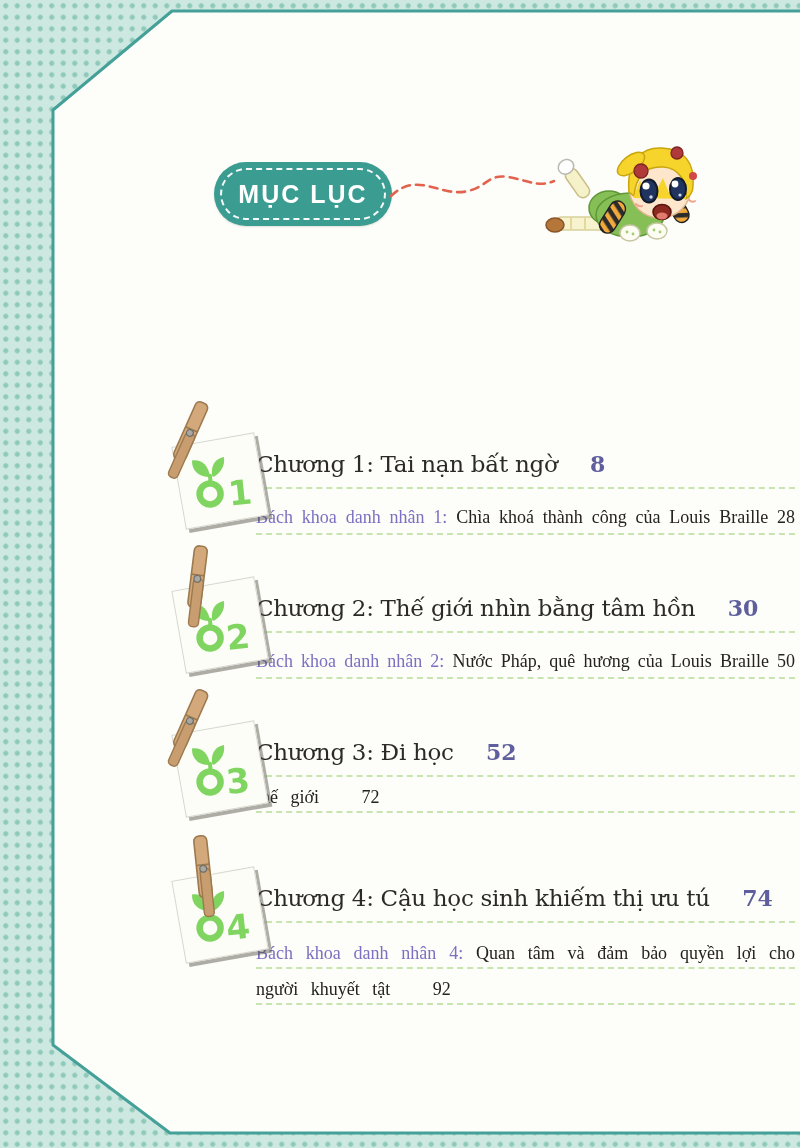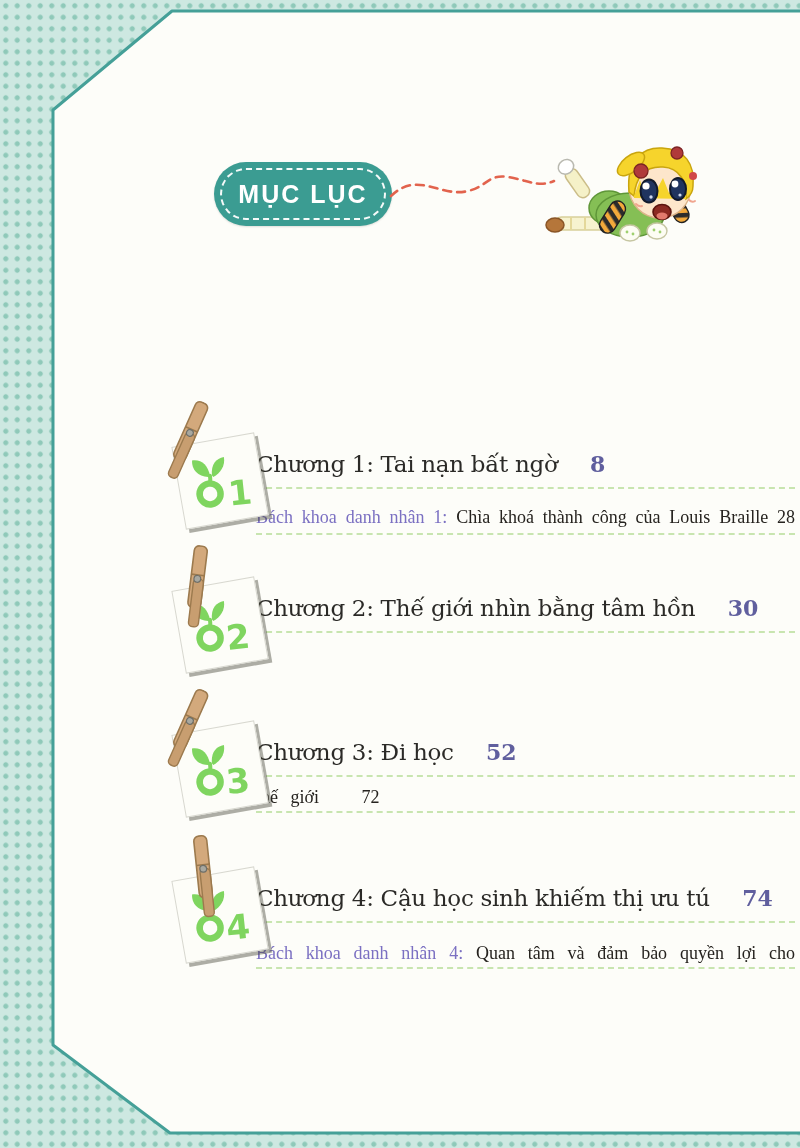--- a/index.html
+++ b/index.html
@@ -196,20 +196,25 @@
       <rect x="8" y="1" width="13" height="62" rx="5" fill="#d3a97c" stroke="#9c7a4e" stroke-width="1.6"></rect>
       <rect x="11" y="34" width="10" height="48" rx="4" fill="#c89e70" stroke="#9c7a4e" stroke-width="1.4"></rect>
       <line x1="8" y1="30" x2="21" y2="30" stroke="#9c7a4e" stroke-width="1.6"></line>
       <circle cx="14.5" cy="34" r="3.4" fill="#a8a8a0" stroke="#6f6f68" stroke-width="1.2"></circle>
     </svg>
     <div class="content">
       <div class="heading-row">
         <span class="heading">Chương 2: Thế giới nhìn bằng tâm hồn</span>
         <span class="page-num">30</span>
       </div>
+      <div class="sub-line sub-single fill">
+        <span class="ency-label">Bách khoa danh nhân 2:</span>
+        <span>Nước Pháp, quê hương của Louis Braille</span>
+        <span class="ency-page">50</span>
+      </div>
     </div>
   </div>
 
   <div class="chapter ch3">
     <div class="note">
       <svg class="sprout" width="66" height="68" viewBox="0 0 66 68">
         <path d="M22,28 C12,26 7,18 9,9 C18,9 24,16 24,27 Z" fill="#7fd55f"></path>
         <path d="M26,27 C27,16 33,11 41,11 C41,20 35,26 27,29 Z" fill="#7fd55f"></path>
         <path d="M24,27 q0,4 -1,7" stroke="#7fd55f" stroke-width="4" fill="none" stroke-linecap="round"></path>
         <circle cx="21" cy="45" r="10.5" fill="none" stroke="#7fd55f" stroke-width="6.5"></circle>
@@ -252,16 +257,20 @@
     </svg>
     <div class="content">
       <div class="heading-row">
         <span class="heading">Chương 4: Cậu học sinh khiếm thị ưu tú</span>
         <span class="page-num">74</span>
       </div>
       <div class="sub-line sub-first fill">
         <span class="ency-label">Bách khoa danh nhân 4:</span>
         <span>Quan tâm và đảm bảo quyền lợi cho</span>
       </div>
+      <div class="sub-line sub-second">
+        <span>người khuyết tật</span>
+        <span class="ency-page">92</span>
+      </div>
     </div>
   </div>
 
 </div>
 
 </body></html>

